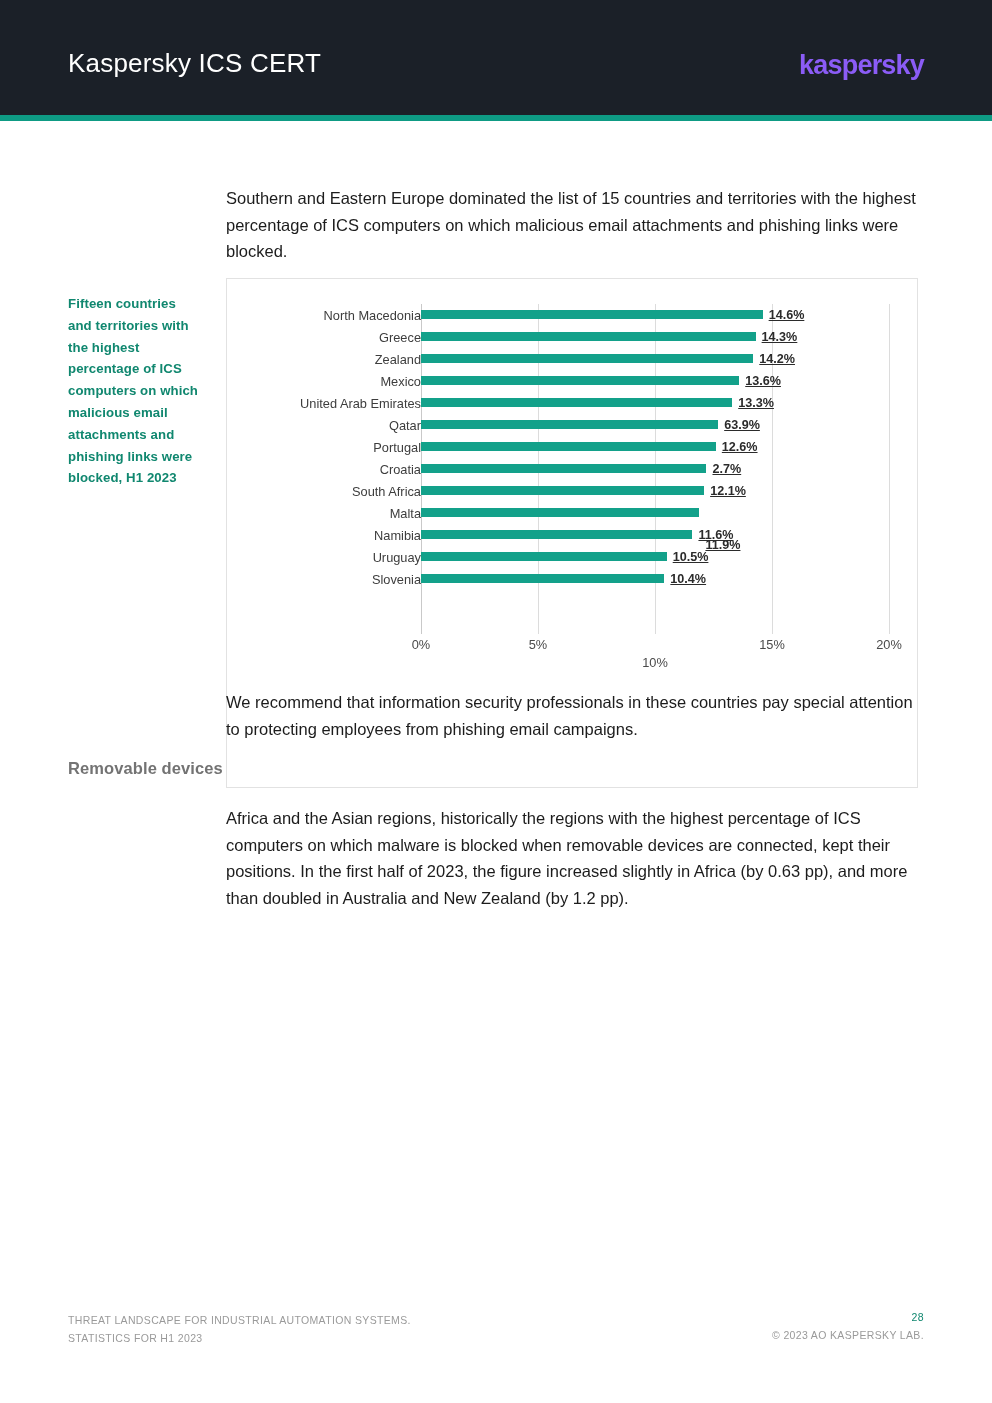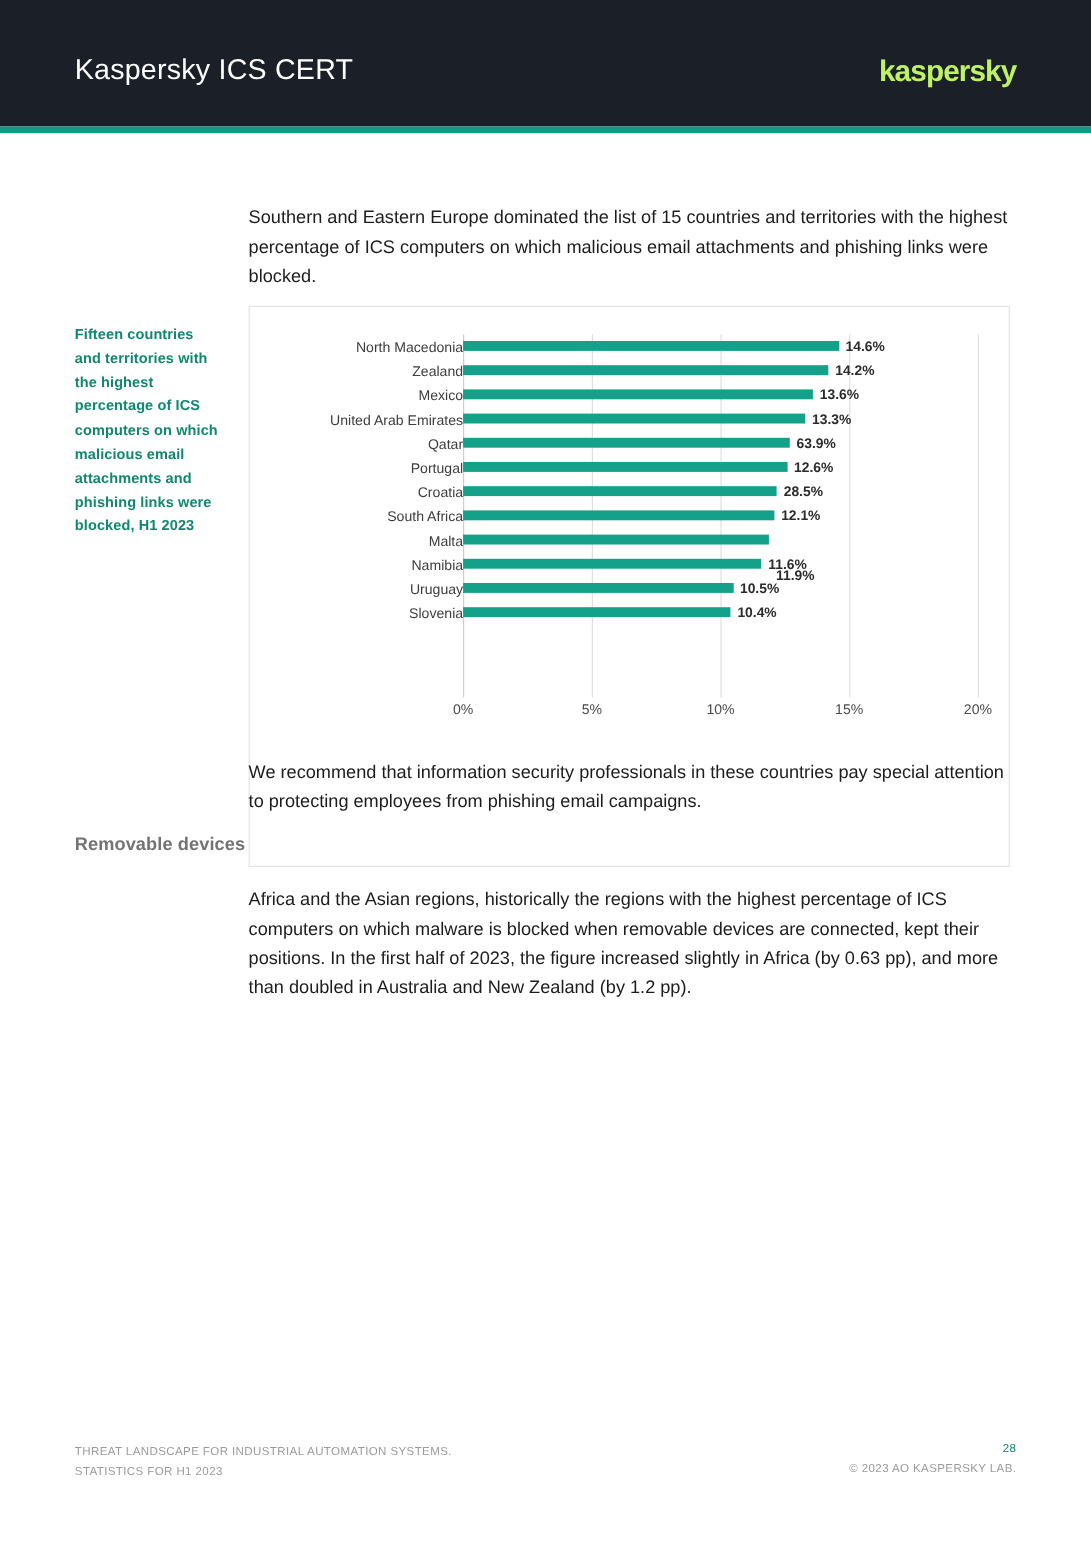--- a/index.html
+++ b/index.html
@@ -19,21 +19,21 @@
   }
   .header-title{
     position:absolute;left:68px;top:48px;
     font-size:26px;font-weight:400;letter-spacing:.2px;
     color:#ffffff;
     white-space:nowrap;
   }
   .header-logo{
     position:absolute;right:68px;top:50px;
     font-size:27px;font-weight:700;letter-spacing:-.8px;
-    color:#bef264;
+    color:#8b5cf6;
     white-space:nowrap;
   }
   .header-rule{
     position:absolute;left:0;top:115px;width:992px;height:6px;
     background:#0e9b84;
   }
 
   
   .content{position:absolute;left:0;top:121px;width:992px;}
 
@@ -94,21 +94,21 @@
     font-size:12.8px;color:#3d3d3d;font-weight:400;
     white-space:nowrap;
   }
   .bar{
     position:absolute;left:194px;height:9px;top:6px;
     background:#13a18a;
   }
   .bar-value{
     position:absolute;top:0;
     font-size:12.6px;font-weight:700;color:#2b2b2b;
-    line-height:22px;white-space:nowrap;
+    line-height:22px;white-space:nowrap;text-decoration:underline;
   }
   .xticks{
     position:absolute;left:0;top:358px;width:692px;height:24px;
   }
   .xtick{
     position:absolute;top:0;
     font-size:12.8px;color:#4a4a4a;
     transform:translateX(-50%);
     white-space:nowrap;
   }
@@ -156,20 +156,25 @@
         <div class="gridline" style="left: 428px;"></div>
         <div class="gridline" style="left: 545px;"></div>
         <div class="gridline" style="left: 662px;"></div>
         <div class="rows">
           <div class="row">
             <div class="row-label">North Macedonia</div>
             <div class="bar" style="width: 341.64px; background: rgb(19, 161, 138);"></div>
             <div class="bar-value" style="left: 541.64px;">14.6%</div>
           </div>
           <div class="row">
+            <div class="row-label">Greece</div>
+            <div class="bar" style="width: 334.62px; background: rgb(19, 161, 138);"></div>
+            <div class="bar-value" style="left: 534.62px;">14.3%</div>
+          </div>
+          <div class="row">
             <div class="row-label">Zealand</div>
             <div class="bar" style="width: 332.28px; background: rgb(19, 161, 138);"></div>
             <div class="bar-value" style="left: 532.28px;">14.2%</div>
           </div>
           <div class="row">
             <div class="row-label">Mexico</div>
             <div class="bar" style="width: 318.24px; background: rgb(19, 161, 138);"></div>
             <div class="bar-value" style="left: 518.24px;">13.6%</div>
           </div>
           <div class="row">
@@ -183,21 +188,21 @@
             <div class="bar-value" style="left: 497.18px;">63.9%</div>
           </div>
           <div class="row">
             <div class="row-label">Portugal</div>
             <div class="bar" style="width: 294.84px; background: rgb(19, 161, 138);"></div>
             <div class="bar-value" style="left: 494.84px;">12.6%</div>
           </div>
           <div class="row">
             <div class="row-label">Croatia</div>
             <div class="bar" style="width: 285.48px; background: rgb(19, 161, 138);"></div>
-            <div class="bar-value" style="left: 485.48px;">28.5%</div>
+            <div class="bar-value" style="left: 485.48px;">2.7%</div>
           </div>
           <div class="row">
             <div class="row-label">South Africa</div>
             <div class="bar" style="width: 283.14px; background: rgb(19, 161, 138);"></div>
             <div class="bar-value" style="left: 483.14px;">12.1%</div>
           </div>
           <div class="row">
             <div class="row-label">Malta</div>
             <div class="bar" style="width: 278.46px; background: rgb(19, 161, 138);"></div>
             <div class="bar-value" style="left: 478.46px; margin-top: 32px;">11.9%</div>
@@ -214,21 +219,21 @@
           </div>
           <div class="row">
             <div class="row-label">Slovenia</div>
             <div class="bar" style="width: 243.36px; background: rgb(19, 161, 138);"></div>
             <div class="bar-value" style="left: 443.36px;">10.4%</div>
           </div>
         </div>
       <div class="xticks">
           <div class="xtick" style="left: 194px;">0%</div>
           <div class="xtick" style="left: 311px;">5%</div>
-          <div class="xtick" style="left: 428px;">10%</div>
+          <div class="xtick" style="left: 428px; margin-top: 18px;">10%</div>
           <div class="xtick" style="left: 545px;">15%</div>
           <div class="xtick" style="left: 662px;">20%</div>
         </div>
     </div>
   </div>
 
   <div class="para para-recommend">We recommend that information security professionals in these countries pay special attention to protecting employees from phishing email campaigns.</div>
 
   <div class="section-heading">Removable devices</div>
 

